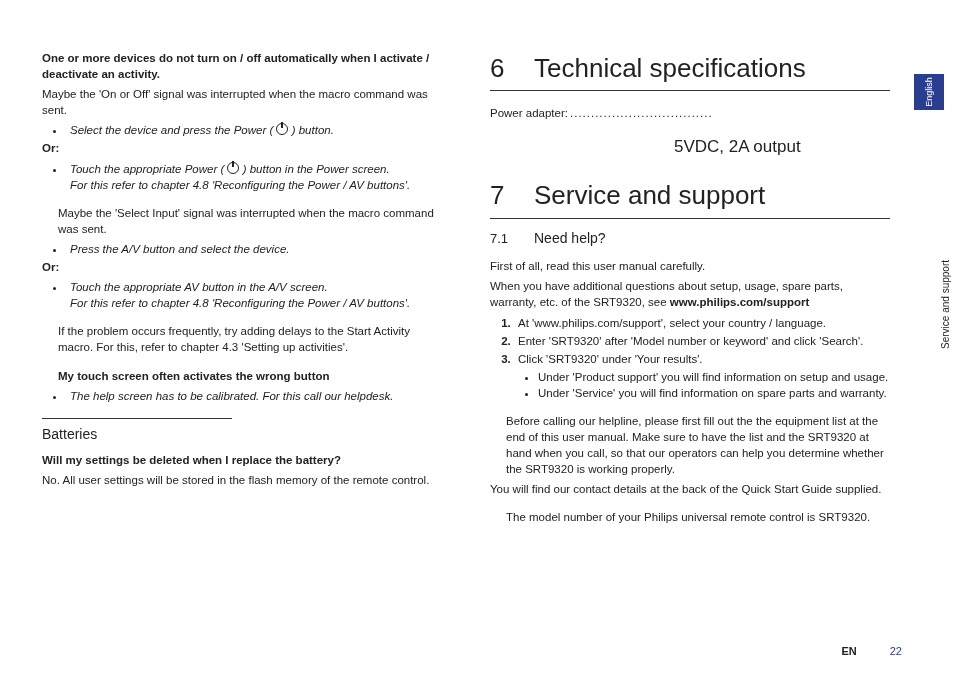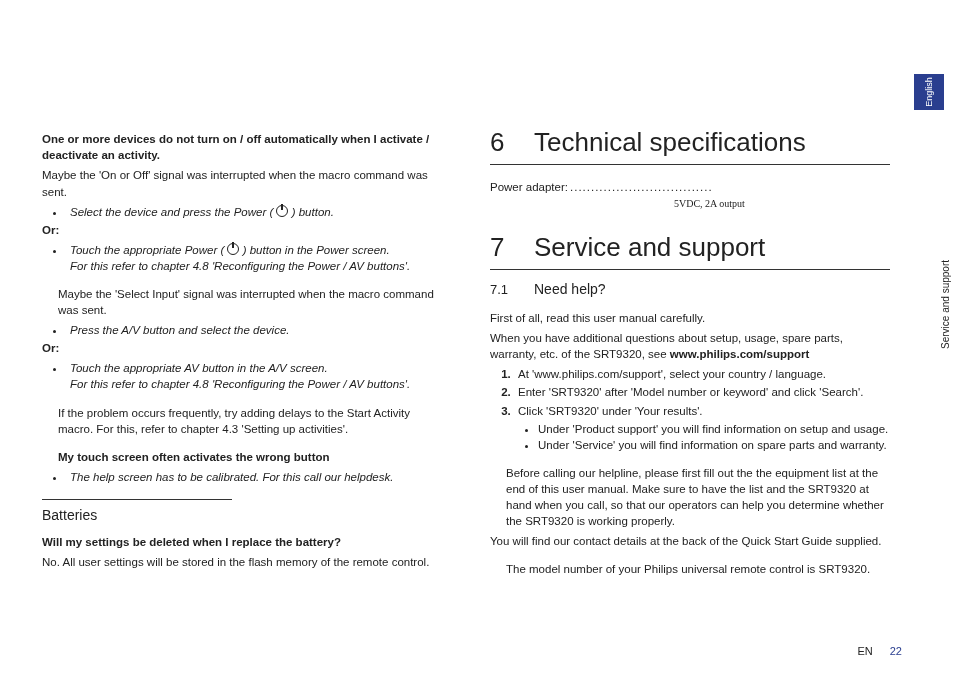--- a/index.html
+++ b/index.html
@@ -13,21 +13,20 @@
     height: 675px;
     overflow: hidden;
     position: relative;
   }
   .page {
     display: flex;
     padding: 50px 38px 20px 42px;
     box-sizing: border-box;
     height: 100%;
     position: relative;
-    align-items: center;
   }
   .col {
     width: 400px;
     font-size: 11.5px;
     line-height: 1.4;
   }
   .col-left {
     margin-right: 48px;
   }
   .col-right {
@@ -91,31 +90,31 @@
     content: "";
     position: absolute;
     left: 4px; top: -2px;
     width: 1.3px; height: 6px;
     background: #222;
   }
   .specrow {
     display: flex;
     font-size: 11.5px;
     margin-top: 14px;
-    margin-bottom: 4px;
+    margin-bottom: 16px;
   }
   .specrow .k { white-space: nowrap; }
   .specrow .dots {
     flex: 0 0 auto;
     letter-spacing: 1px;
     overflow: hidden;
     padding: 0 2px;
   }
   .specrow .v { text-align: left; }
-  .specv2 { margin-left: 184px; margin-top: -2px; font-size: 10px; font-family: Liberation Serif, serif; }
+  .specv2 { margin-left: 184px; margin-top: -2px; font-size: 17px; }
   .tab {
     position: absolute;
     right: 10px;
     top: 74px;
     width: 30px;
     height: 36px;
     background: #2a3e8f;
     color: #fff;
     font-size: 9px;
     display: flex;
@@ -131,21 +130,21 @@
     transform: rotate(-90deg);
     transform-origin: right top;
     white-space: nowrap;
   }
   .footer {
     position: absolute;
     right: 52px;
     bottom: 18px;
     font-size: 11px;
   }
-  .footer .lang { margin-right: 14px; }
+  .footer .lang { margin-right: 30px; font-weight: bold; }
   .footer .pg { color: #2a3e8f; }
 </style>
 </head>
 <body>
 
 <div class="page">
 
   <div class="col col-left">
     <p class="bold">One or more devices do not turn on / off automatically when I activate / deactivate an activity.</p>
     <p>Maybe the 'On or Off' signal was interrupted when the macro command was sent.</p>

